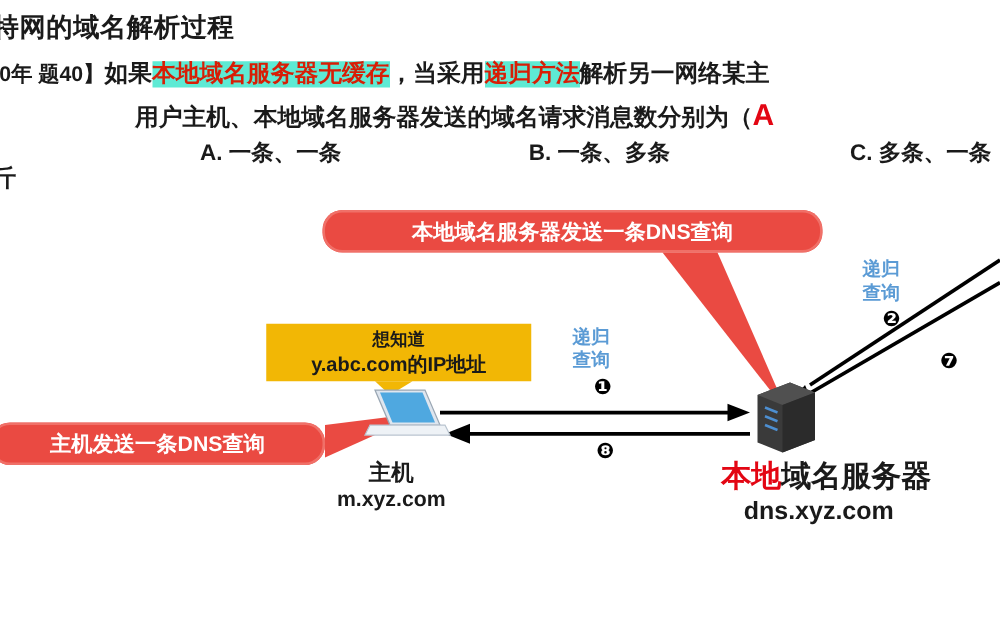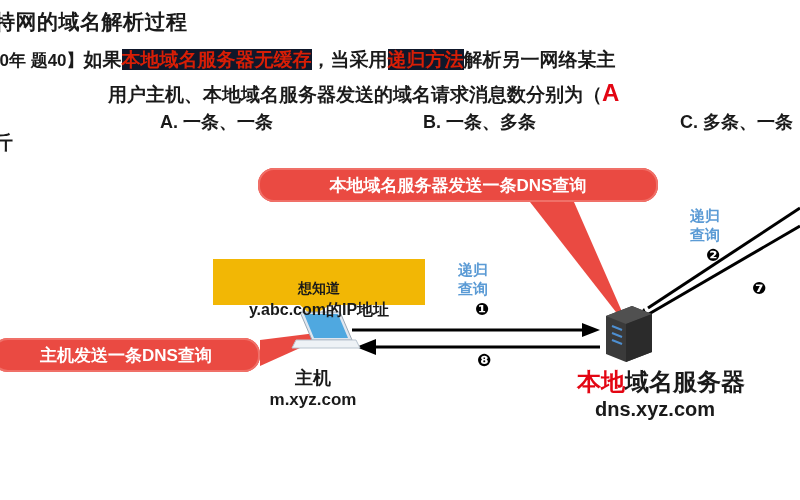--- a/index.html
+++ b/index.html
@@ -45,21 +45,21 @@
     position: absolute;
     left: 108px;
     top: 78px;
     font-size: 19px;
     font-weight: bold;
     color: #1a1a1a;
     white-space: nowrap;
     line-height: 1.25;
   }
   .hl {
-    background: #0f172a;
+    background: #5eead4;
     color: #d81e06;
   }
   .ans {
     color: #e30613;
     font-size: 24px;
     font-weight: bold;
   }
   .q-tag {
     font-size: 17px;
     font-weight: bold;
@@ -128,21 +128,21 @@
     left: 213px;
     top: 259px;
     width: 212px;
     height: 46px;
     background: #f2b705;
     color: #1a1a1a;
     font-weight: bold;
     font-size: 15px;
     line-height: 1.45;
     text-align: center;
-    padding-top: 19px;
+    padding-top: 2px;
     box-sizing: border-box;
   }
   .note-yellow .l1 { display: block; font-size: 14px; }
   .note-yellow .l2 { display: block; font-size: 16px; }
 
   
   .blue-label {
     position: absolute;
     color: #5b9bd5;
     font-weight: bold;

